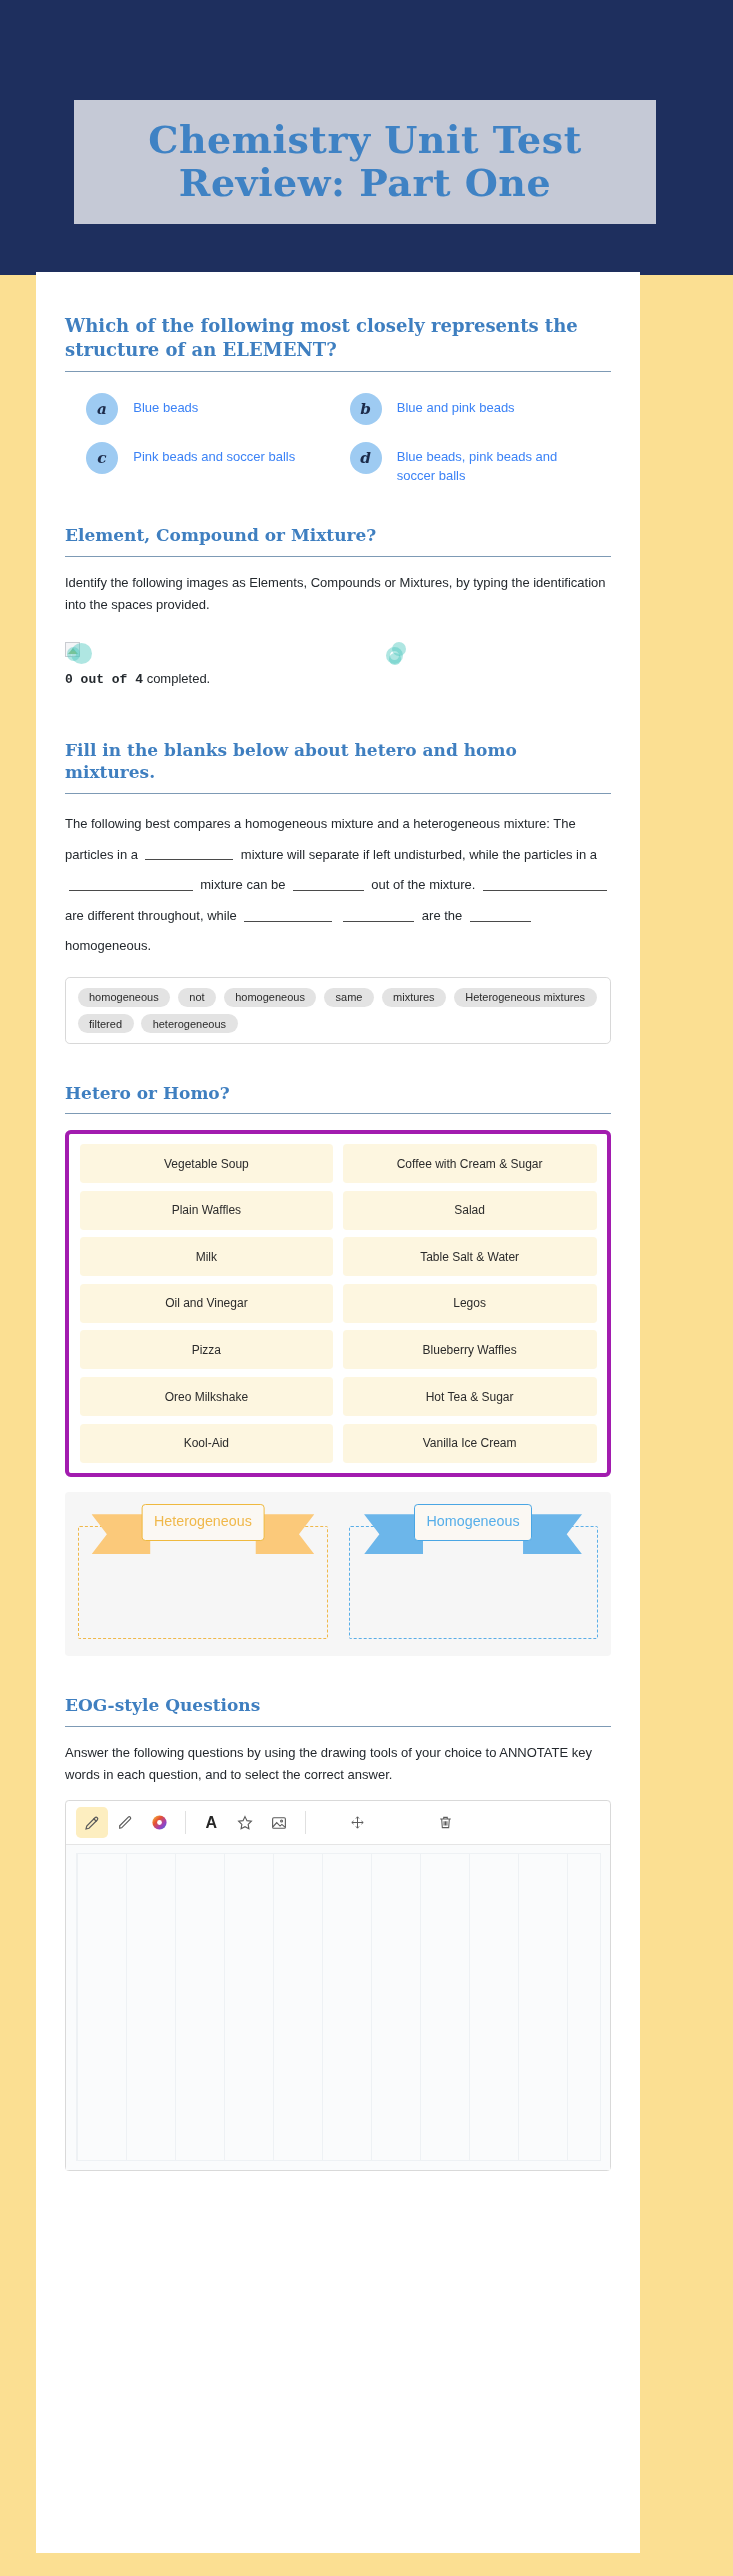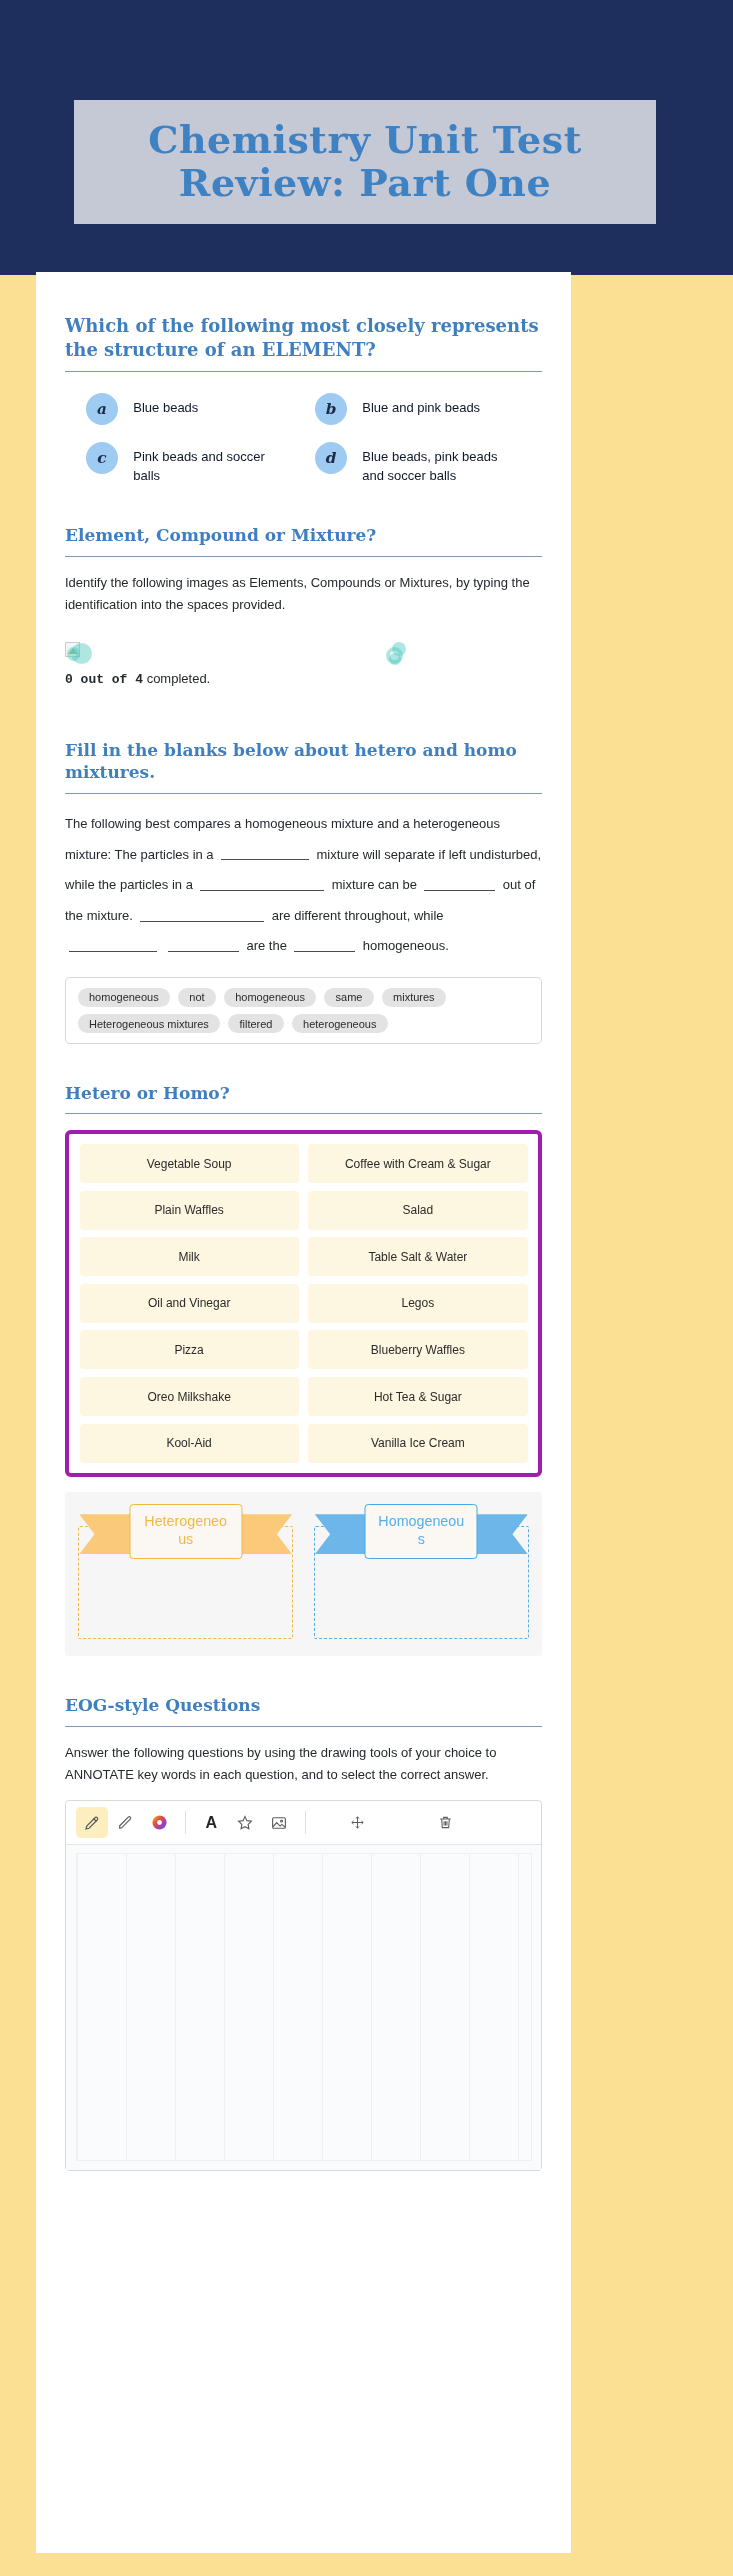--- a/index.html
+++ b/index.html
@@ -36,21 +36,21 @@
     font-size:38px;
     font-weight:700;
     line-height:1.12;
     text-align:center;
     letter-spacing:0.5px;
   }
   
   .sheet {
     position:absolute;
     left:36px; top:272px;
-    width:535px;
+    width:604px;
     min-height:2281px;
     background:#ffffff;
     padding:42px 29px 46px 29px;
   }
   
   .sec-head {
     font-family:"DejaVu Serif","Liberation Serif",serif;
     color:#3f7fc0;
     font-size:18px;
     font-weight:700;
@@ -82,21 +82,21 @@
     flex:0 0 auto;
     width:32px; height:32px; border-radius:50%;
     background:#9ecbf2;
     display:flex; align-items:center; justify-content:center;
     font-family:"DejaVu Serif","Liberation Serif",serif;
     font-style:italic;
     font-weight:700;
     font-size:15.3px;
     color:#1c2b4a;
   }
-  .mc-lab { font-size:13px; color:#0f172a; line-height:1.45; padding-top:6.7px; }
+  .mc-lab { font-size:13px; color:#3b82f6; line-height:1.45; padding-top:6.7px; }
 
   
   .ecm-row { position:relative; height:59px; margin-top:25px; }
   .broken-img {
     position:absolute;
     width:15.3px; height:15.3px;
     border:1px solid #c9ccd1;
     background:#f4f5f7;
     overflow:hidden;
   }

